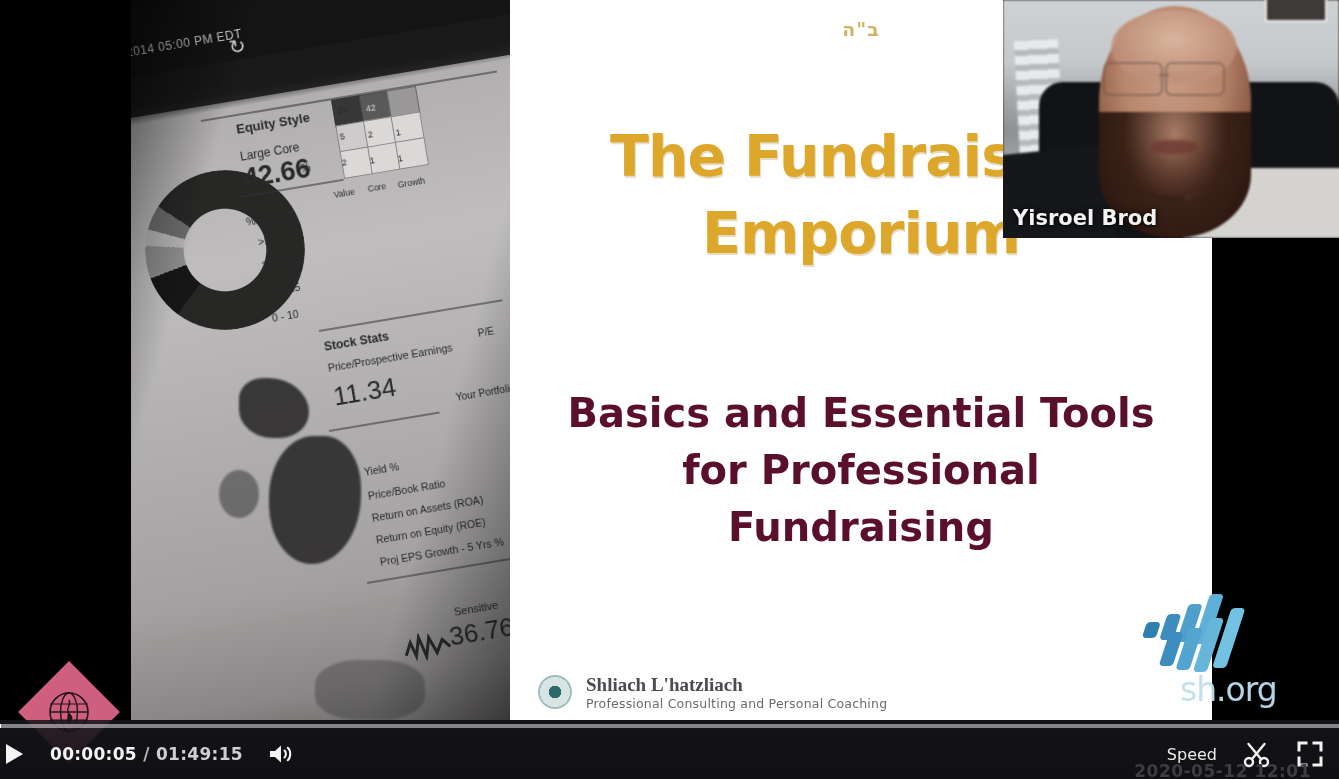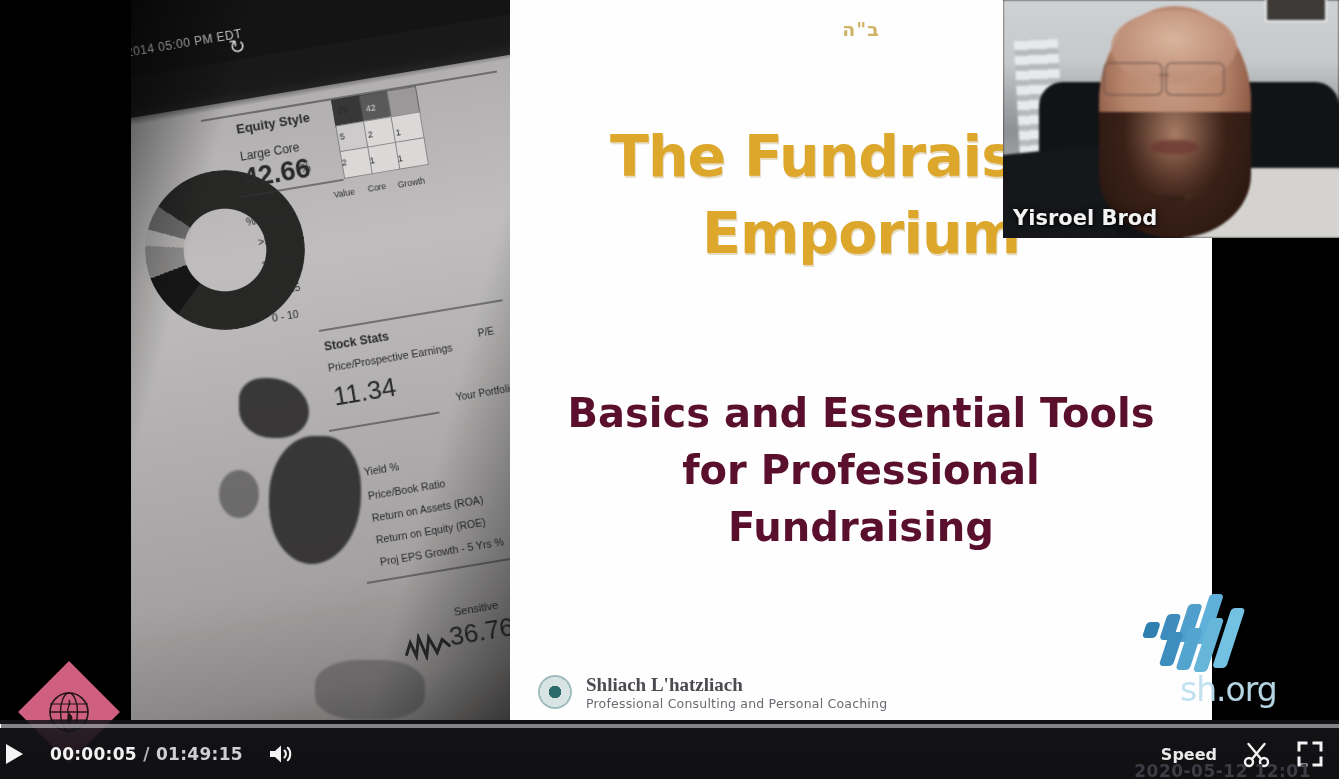--- a/index.html
+++ b/index.html
@@ -85,21 +85,21 @@
     font-family:"DejaVu Sans",sans-serif;text-shadow:0 1px 3px rgba(0,0,0,.85),0 0 6px rgba(0,0,0,.6);}
   .wc-blurwrap{position:absolute;inset:0;filter:blur(1.3px);}
 
   
   .controls{position:absolute;left:0;bottom:0;width:1339px;height:59px;
     background:linear-gradient(180deg,rgba(22,22,26,.88) 0%,rgba(17,17,20,.95) 100%);}
   .progress{position:absolute;left:0;top:4px;width:1339px;height:4px;background:rgba(255,255,255,.22);}
   .progress-buf{position:absolute;left:0;top:0;height:4px;width:100%;background:rgba(255,255,255,.34);}
   .progress-played{position:absolute;left:0;top:0;height:4px;width:0.08%;background:#ffffff;}
   .ctl-left{position:absolute;left:0;top:14px;display:flex;align-items:center;height:40px;}
-  .ctl-right{position:absolute;right:14px;top:14px;display:flex;align-items:center;height:40px;gap:24px;font-weight:bold;}
+  .ctl-right{position:absolute;right:14px;top:14px;display:flex;align-items:center;height:40px;gap:24px;}
   .btn{display:flex;align-items:center;justify-content:center;cursor:pointer;}
   .play-btn{width:40px;height:40px;margin-left:-6px;}
   .time{color:#f3f3f3;font-size:17px;font-weight:700;font-family:"DejaVu Sans",sans-serif;
     margin-left:16px;letter-spacing:.3px;white-space:nowrap;}
   .time .sep{color:#b9b9bd;font-weight:600;}
   .time .dur{color:#cfcfd3;font-weight:700;}
   .vol-btn{width:40px;height:40px;margin-left:18px;}
   .speed-label{color:#eaeaea;font-size:16px;font-family:"DejaVu Sans",sans-serif;cursor:pointer;}
   .icon-btn{width:30px;height:30px;}
   .rec-date{position:absolute;right:28px;bottom:-2px;color:#3c3c44;font-size:17px;font-weight:700;

